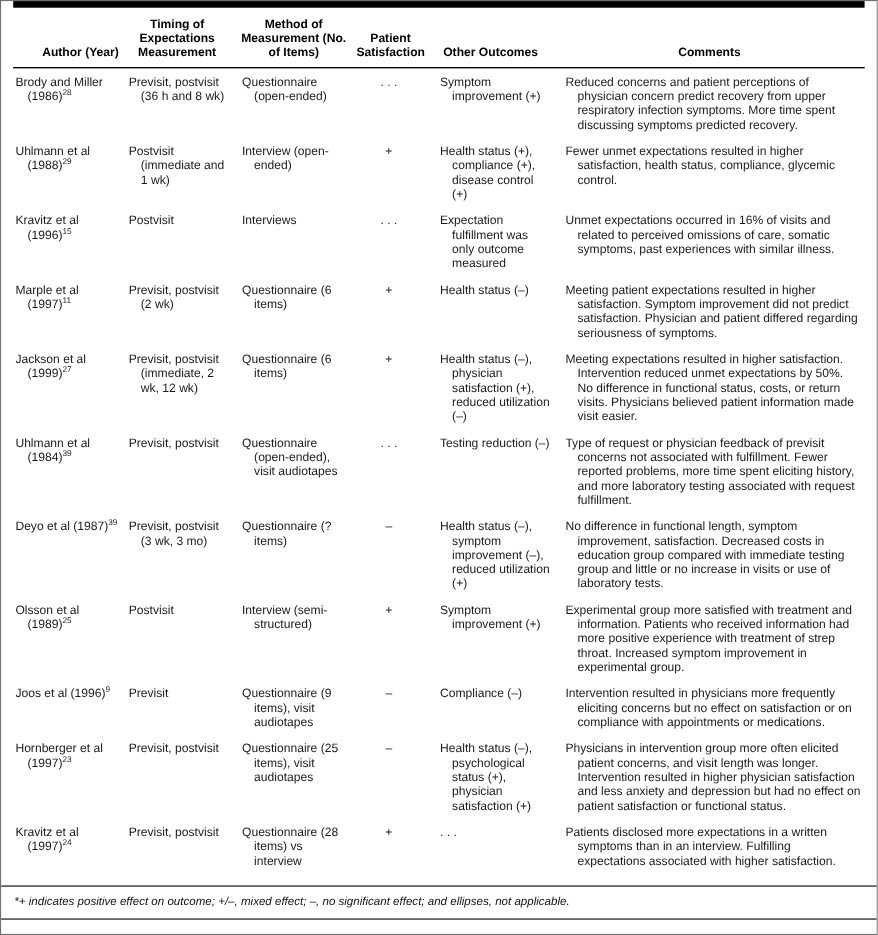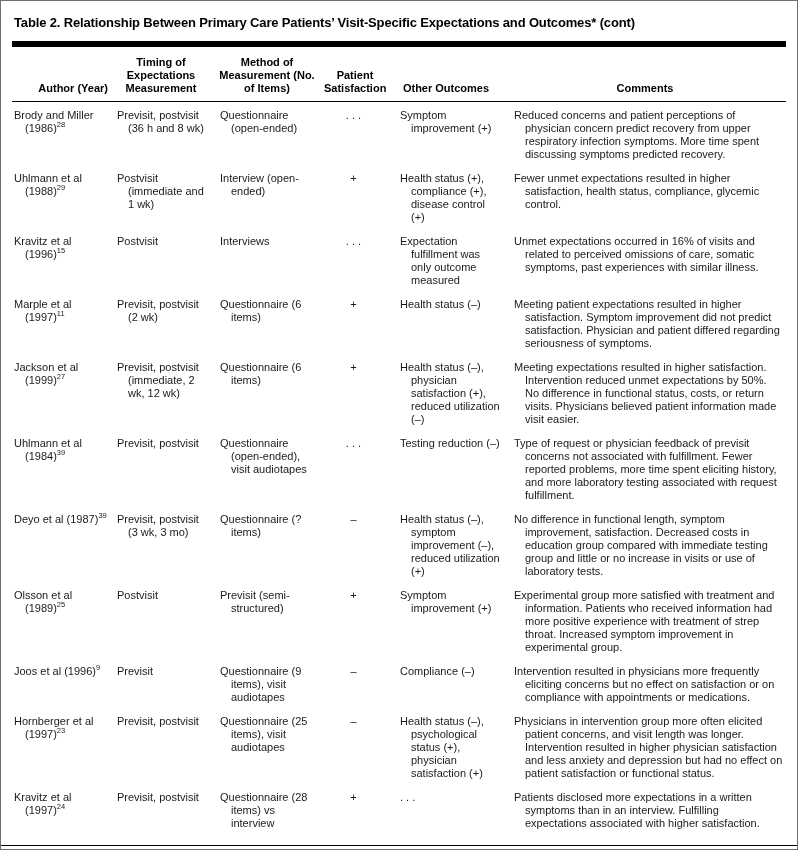--- a/index.html
+++ b/index.html
@@ -38,21 +38,20 @@
     border-top:1px solid #000; border-bottom:1px solid #000;
     margin-top:4px; padding:8px 12px 9px 12px;
     font-size:10.5px; font-style:italic; color:#111;
   }
 </style>
 </head>
 <body>
 
 <div class="page">
   <div class="inner">
-    <div class="title">Table 2. Relationship Between Primary Care Patients’ Visit-Specific Expectations and Outcomes* (cont)</div>
     <div class="thick-bar"></div>
     <table class="main">
       <colgroup>
         <col style="width:98px">
           <col style="width:102px">
           <col style="width:110px">
         <col style="width:66px">
           <col style="width:116px">
           <col style="width:282px">
       </colgroup>
@@ -194,21 +193,21 @@
             </td>
           </tr>
           <tr>
             <td class="c-author">
               <span class="hang">Olsson et al (1989)<sup class="ref">25</sup></span>
             </td>
             <td class="c-timing">
               <span class="hang">Postvisit</span>
             </td>
             <td class="c-method">
-              <span class="hang">Previsit (semi-structured)</span>
+              <span class="hang">Interview (semi-structured)</span>
             </td>
             <td class="c-satisf">+</td>
             <td class="c-other">
               <span class="hang">Symptom improvement (+)</span>
             </td>
             <td class="c-comment">
               <span class="hang">Experimental group more satisfied with treatment and information. Patients who received information had more positive experience with treatment of strep throat. Increased symptom improvement in experimental group.</span>
             </td>
           </tr>
           <tr>

